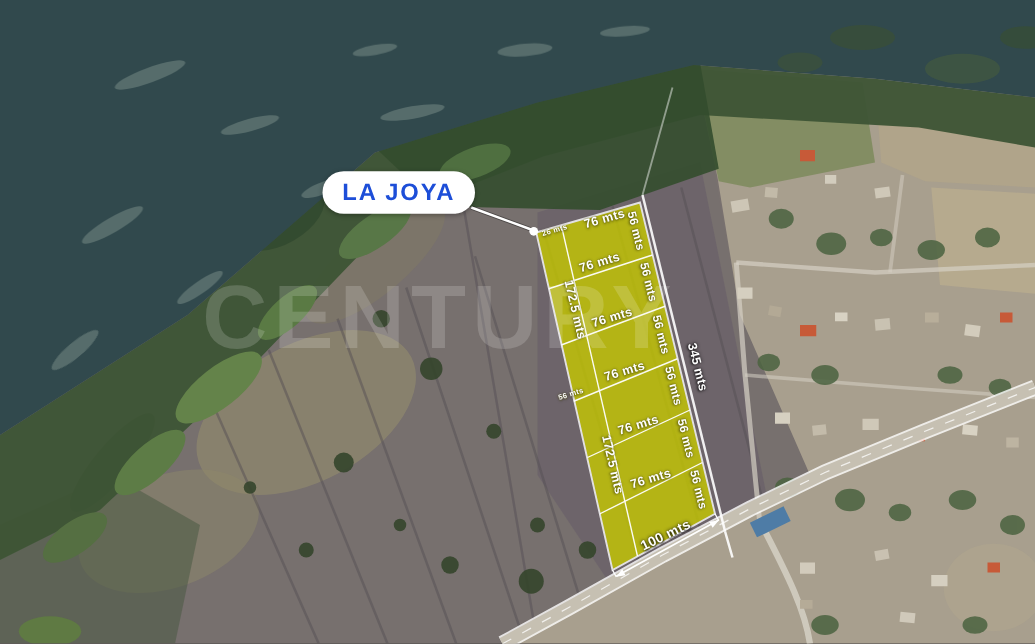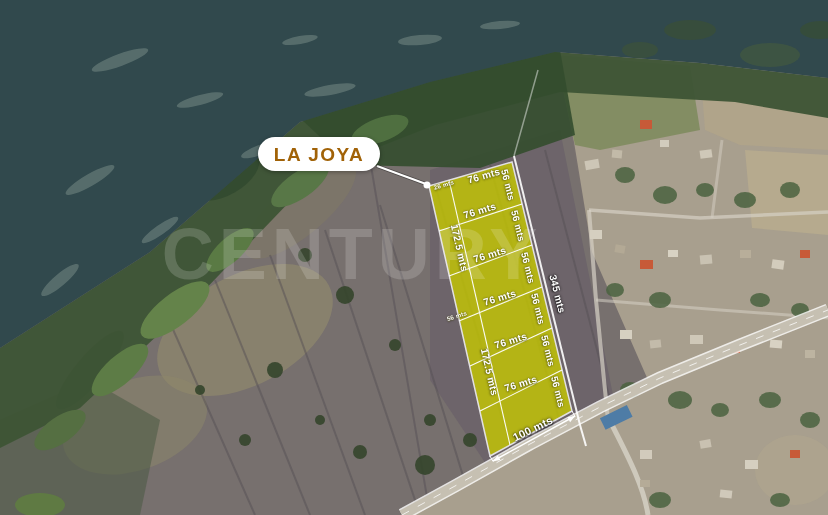--- a/index.html
+++ b/index.html
@@ -20,21 +20,21 @@
     position:absolute;left:352px;top:254px;transform:translate(-50%,-50%);
     font-size:72px;font-weight:800;letter-spacing:5px;
     color:rgba(255,255,255,.17);white-space:nowrap;line-height:1;text-align:center;
   }
   .place-pill{
     position:absolute;left:258px;top:137px;width:122px;height:34px;
     background:#ffffff;border-radius:17px;display:flex;align-items:center;justify-content:center;
     box-shadow:0 1px 4px rgba(0,0,0,.35);
   }
   .place-pill span{
-    color:#a16207;font-weight:800;font-size:19px;letter-spacing:1.5px;line-height:1;
+    color:#1d4ed8;font-weight:800;font-size:19px;letter-spacing:1.5px;line-height:1;
   }
 </style>
 </head>
 <body>
 
 <div class="stage">
 
   <svg width="828" height="515" viewBox="0 0 828 515">
 
     <g>

